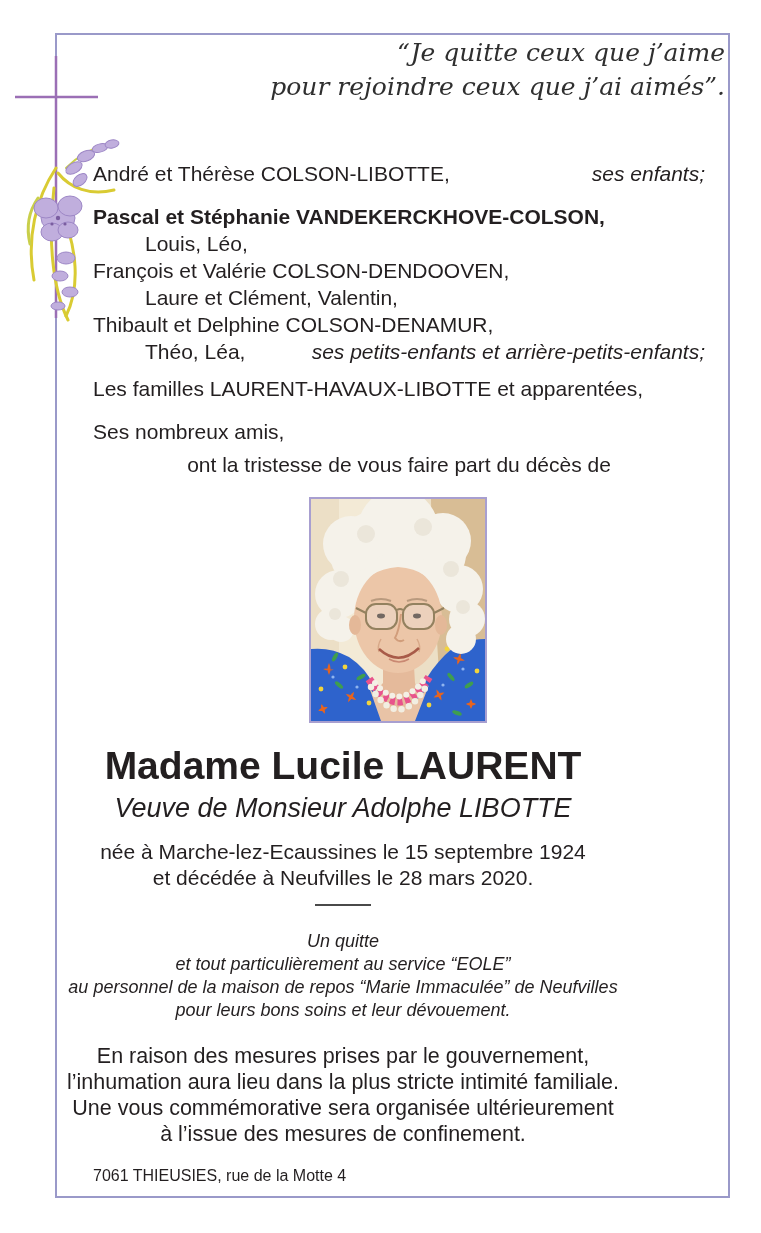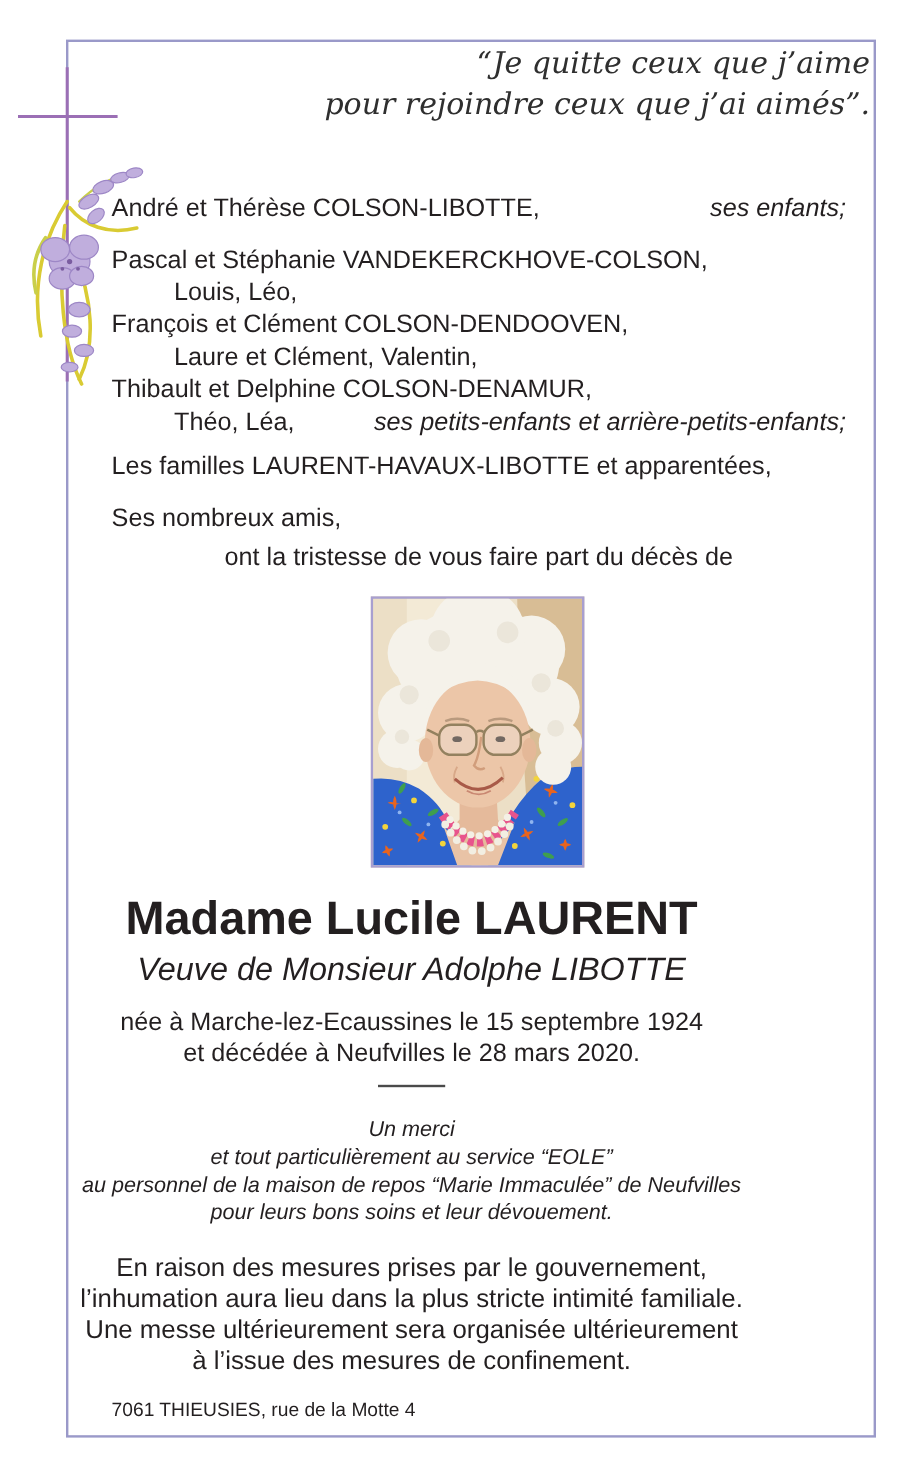--- a/index.html
+++ b/index.html
@@ -17,21 +17,21 @@
     font-family:"DejaVu Serif",serif;font-style:italic;
     font-size:25px;line-height:34px;color:#2f2f2f;white-space:nowrap;
   }
   .family{
     position:absolute;left:93px;top:160px;width:612px;z-index:2;
     font-size:21px;line-height:27px;
   }
   .row{display:flex;justify-content:space-between;align-items:baseline;text-align:right;}
   .ital{font-style:italic;}
   .indent{padding-left:52px;}
-  .gap16{margin-top:16px;}
+  .gap16{margin-top:16px;font-weight:bold;}
   .gap10{margin-top:10px;}
   .gap13{margin-top:16px;}
   .announce{text-align:center;margin-top:6px;}
   .photo{
     position:absolute;left:309px;top:497px;width:178px;height:226px;
     border:2px solid #a89fd0;box-sizing:border-box;background:#ecdec4;z-index:2;
   }
   .photo svg{display:block;}
   .lower{position:absolute;left:55px;top:744px;width:576px;text-align:center;z-index:2;}
   .name{font-size:39px;font-weight:bold;line-height:44px;}
@@ -88,21 +88,21 @@
     <div>pour rejoindre ceux que j’ai aimés”.</div>
   </div>
 
   <div class="family">
     <div class="row">
       <span>André et Thérèse COLSON-LIBOTTE,</span>
       <span class="ital">ses enfants;</span>
     </div>
     <div class="gap16">Pascal et Stéphanie VANDEKERCKHOVE-COLSON,</div>
     <div class="indent">Louis, Léo,</div>
-    <div>François et Clément COLSON-DENDOOVEN,</div>
+    <div>François et Valérie COLSON-DENDOOVEN,</div>
     <div class="indent">Laure et Clément, Valentin,</div>
     <div>Thibault et Delphine COLSON-DENAMUR,</div>
     <div class="row">
       <span class="indent">Théo, Léa,</span>
       <span class="ital">ses petits-enfants et arrière-petits-enfants;</span>
     </div>
     <div class="gap10">Les familles LAURENT-HAVAUX-LIBOTTE et apparentées,</div>
     <div class="gap13">Ses nombreux amis,</div>
     <div class="announce">ont la tristesse de vous faire part du décès de</div>
   </div>
@@ -212,28 +212,28 @@
 
   <div class="lower">
     <div class="name">Madame Lucile LAURENT</div>
     <div class="relation">Veuve de Monsieur Adolphe LIBOTTE</div>
     <div class="dates">
       <div>née à Marche-lez-Ecaussines le 15 septembre 1924</div>
       <div>et décédée à Neufvilles le 28 mars 2020.</div>
     </div>
     <div class="rule"></div>
     <div class="thanks">
-      <div>Un merci</div>
+      <div>Un quitte</div>
       <div>et tout particulièrement au service “EOLE”</div>
       <div>au personnel de la maison de repos “Marie Immaculée” de Neufvilles</div>
       <div>pour leurs bons soins et leur dévouement.</div>
     </div>
     <div class="notice">
       <div>En raison des mesures prises par le gouvernement,</div>
       <div>l’inhumation aura lieu dans la plus stricte intimité familiale.</div>
-      <div>Une messe ultérieurement sera organisée ultérieurement</div>
+      <div>Une vous commémorative sera organisée ultérieurement</div>
       <div>à l’issue des mesures de confinement.</div>
     </div>
   </div>
 
   <div class="address">7061 THIEUSIES, rue de la Motte 4</div>
 
 </div>
 
 </body></html>

